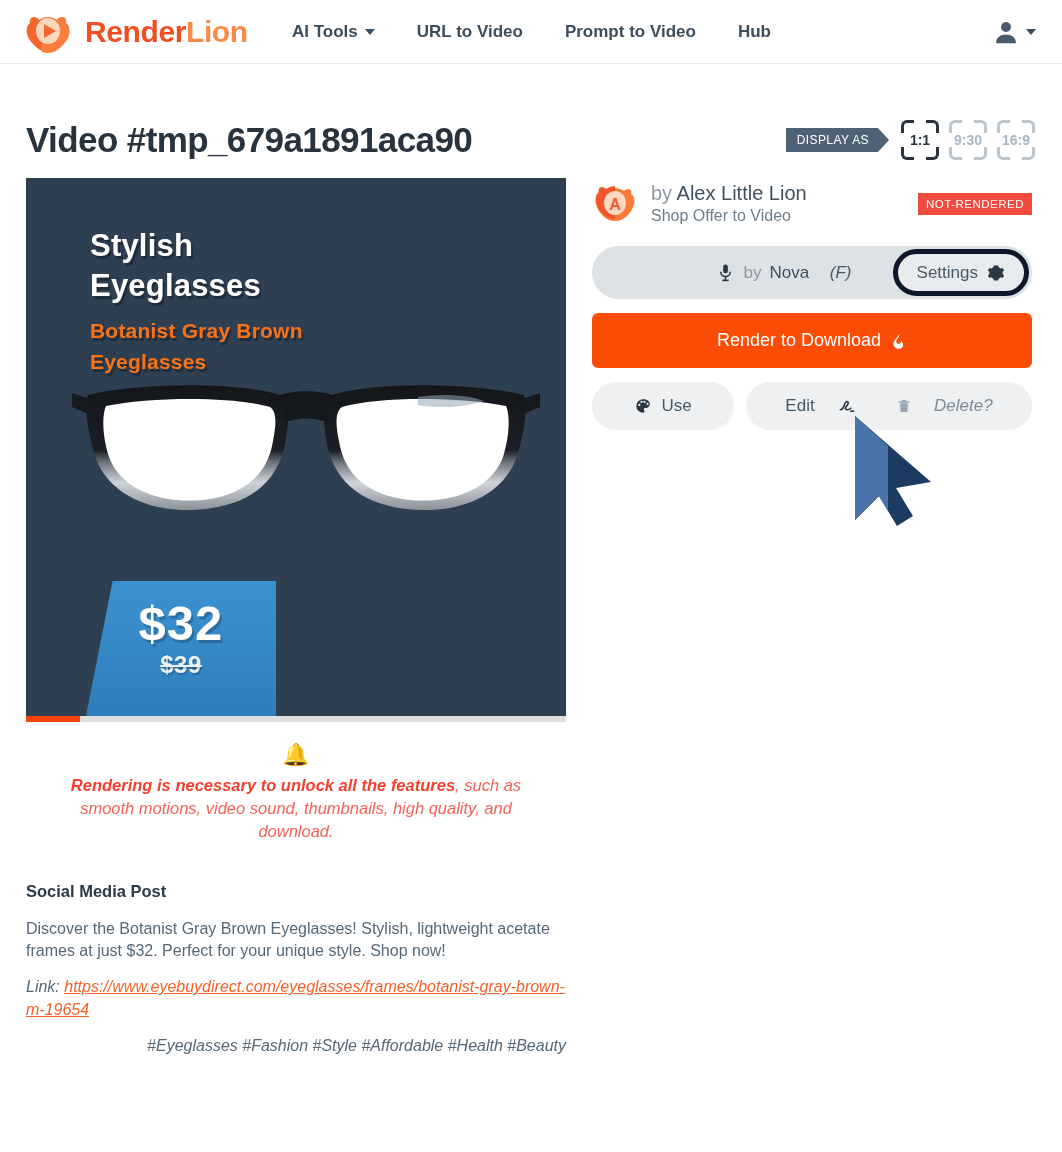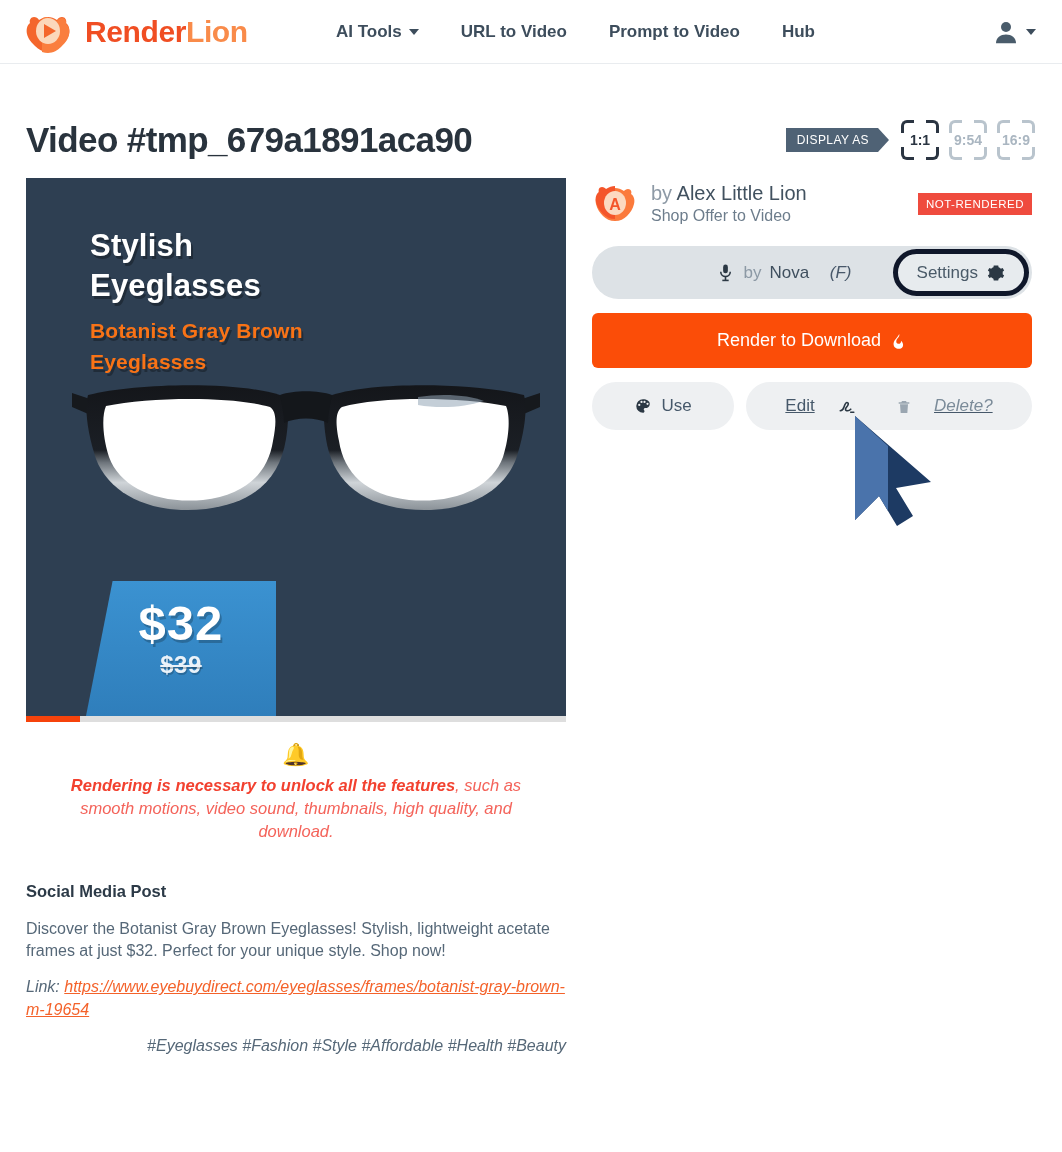--- a/index.html
+++ b/index.html
@@ -26,21 +26,20 @@
   .brand-text { font-size: 30px; font-weight: 700; letter-spacing: -.4px; line-height: 1; }
   .brand-text .b1 { color: #f04e23; }
   .brand-text .b2 { color: #f98b4a; }
 
   .nav-links {
     position: absolute;
     left: 292px;
     display: flex;
     align-items: center;
     gap: 42px;
-    margin-left: 44px;
   }
   .nav-link {
     font-size: 17px;
     font-weight: 700;
     color: #3d4d5c;
     text-decoration: none;
     white-space: nowrap;
     display: flex;
     align-items: center;
     gap: 7px;
@@ -282,21 +281,21 @@
     border: none;
     border-radius: 24px;
     font-family: inherit;
     font-size: 17px;
     color: #46586a;
     display: flex; align-items: center; justify-content: center; gap: 9px;
     cursor: pointer;
   }
   .act-use { width: 142px; }
   .act-edit-del { flex: 1; display: flex; align-items: center; justify-content: space-evenly; gap: 0; }
-  .act-edit-del .seg { display: flex; align-items: flex-end; gap: 22px; cursor: pointer; text-decoration: underline; }
+  .act-edit-del .seg { display: flex; align-items: center; gap: 22px; cursor: pointer; }
   .act-edit-del .del { font-style: italic; color: #7b8b99; }
 
   
   .cursor { position: absolute; left: 851px; top: 352px; width: 92px; height: 110px; pointer-events: none; z-index: 50; }
 </style>
 </head>
 <body>
 
 <div class="navbar">
   <div class="brand">
@@ -349,21 +348,21 @@
           <i class="corner c-tr"></i>
           <i class="corner c-bl"></i>
           <i class="corner c-br"></i>
           <span class="r-label">1:1</span>
         </button>
         <button class="ratio-btn">
           <i class="corner c-tl"></i>
           <i class="corner c-tr"></i>
           <i class="corner c-bl"></i>
           <i class="corner c-br"></i>
-          <span class="r-label">9:54</span>
+          <span class="r-label">9:30</span>
         </button>
         <button class="ratio-btn">
           <i class="corner c-tl"></i>
           <i class="corner c-tr"></i>
           <i class="corner c-bl"></i>
           <i class="corner c-br"></i>
           <span class="r-label">16:9</span>
         </button>
       </div>
     </div>

